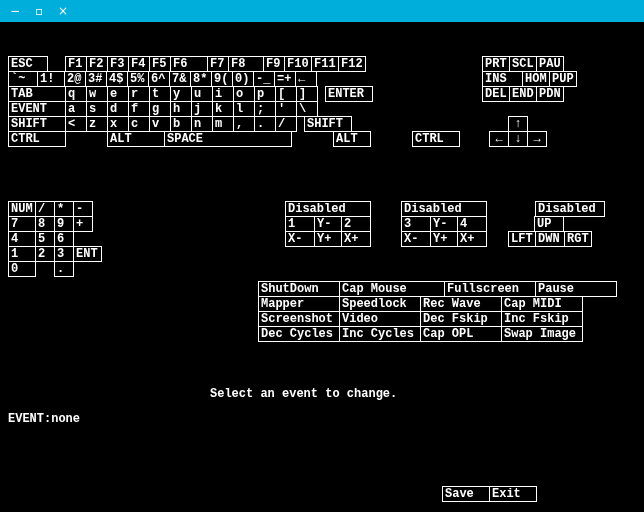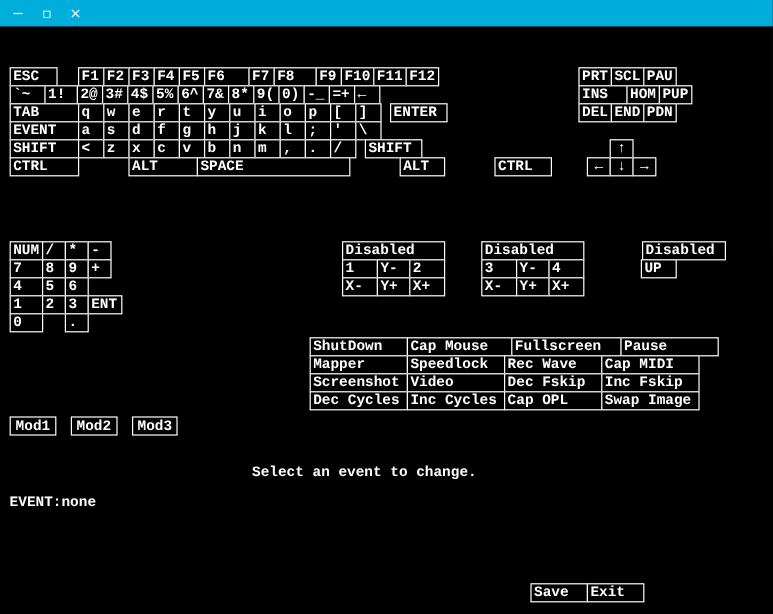--- a/index.html
+++ b/index.html
@@ -288,26 +288,31 @@
 
     <div class="disabled-right">
       <div class="row">
           <div class="spacer" style="width:28px"></div>
           <div class="key" style="width:70px">Disabled</div>
         </div>
       <div class="row">
           <div class="spacer" style="width:27px"></div>
           <div class="key" style="width:30px">UP</div>
         </div>
+      <div class="row">
+        <div class="key first" style="width:28px">LFT</div>
+        <div class="key" style="width:30px">DWN</div>
+        <div class="key" style="width:28px">RGT</div>
+      </div>
     </div>
 
     <div class="actions">
       <div class="row">
         <div class="key first" style="width:82px">ShutDown</div>
-        <div class="key" style="width:88px">Cap Mouse</div>
+        <div class="key" style="width:106px">Cap Mouse</div>
         <div class="key" style="width:92px">Fullscreen</div>
         <div class="key" style="width:82px">Pause</div>
       </div>
       <div class="row">
         <div class="key first" style="width:82px">Mapper</div>
         <div class="key" style="width:82px">Speedlock</div>
         <div class="key" style="width:82px">Rec Wave</div>
         <div class="key" style="width:82px">Cap MIDI</div>
       </div>
       <div class="row">
@@ -317,25 +322,20 @@
         <div class="key" style="width:82px">Inc Fskip</div>
       </div>
       <div class="row">
         <div class="key first" style="width:82px">Dec Cycles</div>
         <div class="key" style="width:82px">Inc Cycles</div>
         <div class="key" style="width:82px">Cap OPL</div>
         <div class="key" style="width:82px">Swap Image</div>
       </div>
     </div>
 
-    <div class="mods">
-      <div class="mod">Mod1</div>
-      <div class="mod">Mod2</div>
-      <div class="mod">Mod3</div>
-    </div>
 
     <div class="msg">Select an event to change.</div>
 
     <div class="eventline">
       <span>EVENT:</span><span>none</span>
     </div>
 
     <div class="bottom-btns">
       <div class="key first">Save</div>
       <div class="key">Exit</div>

